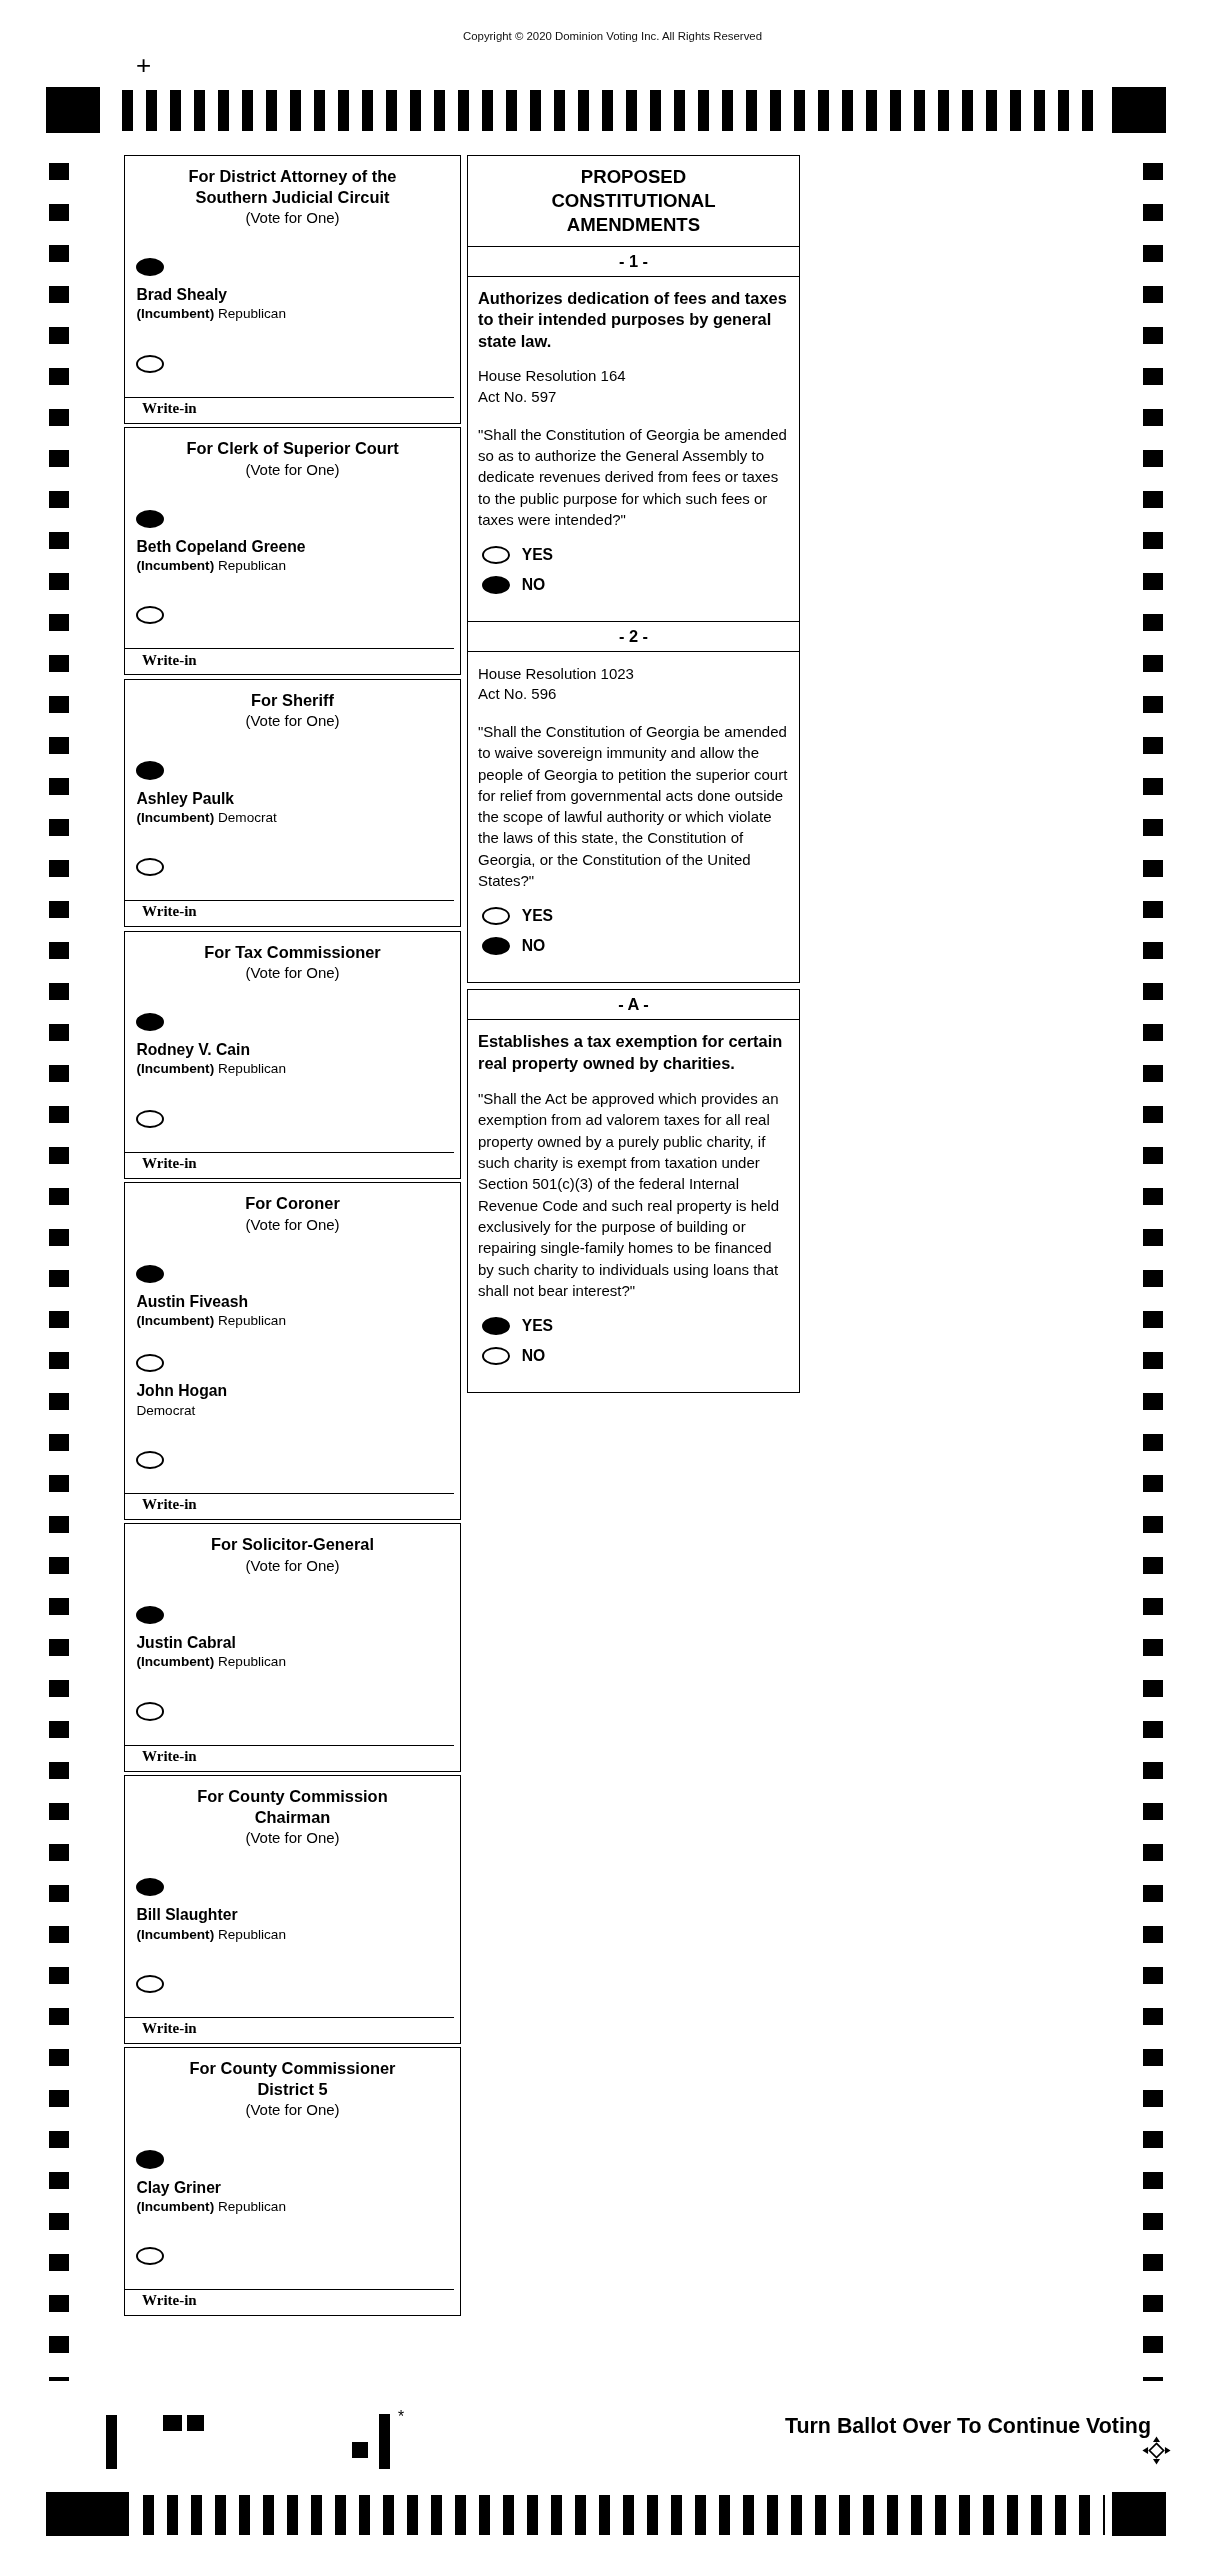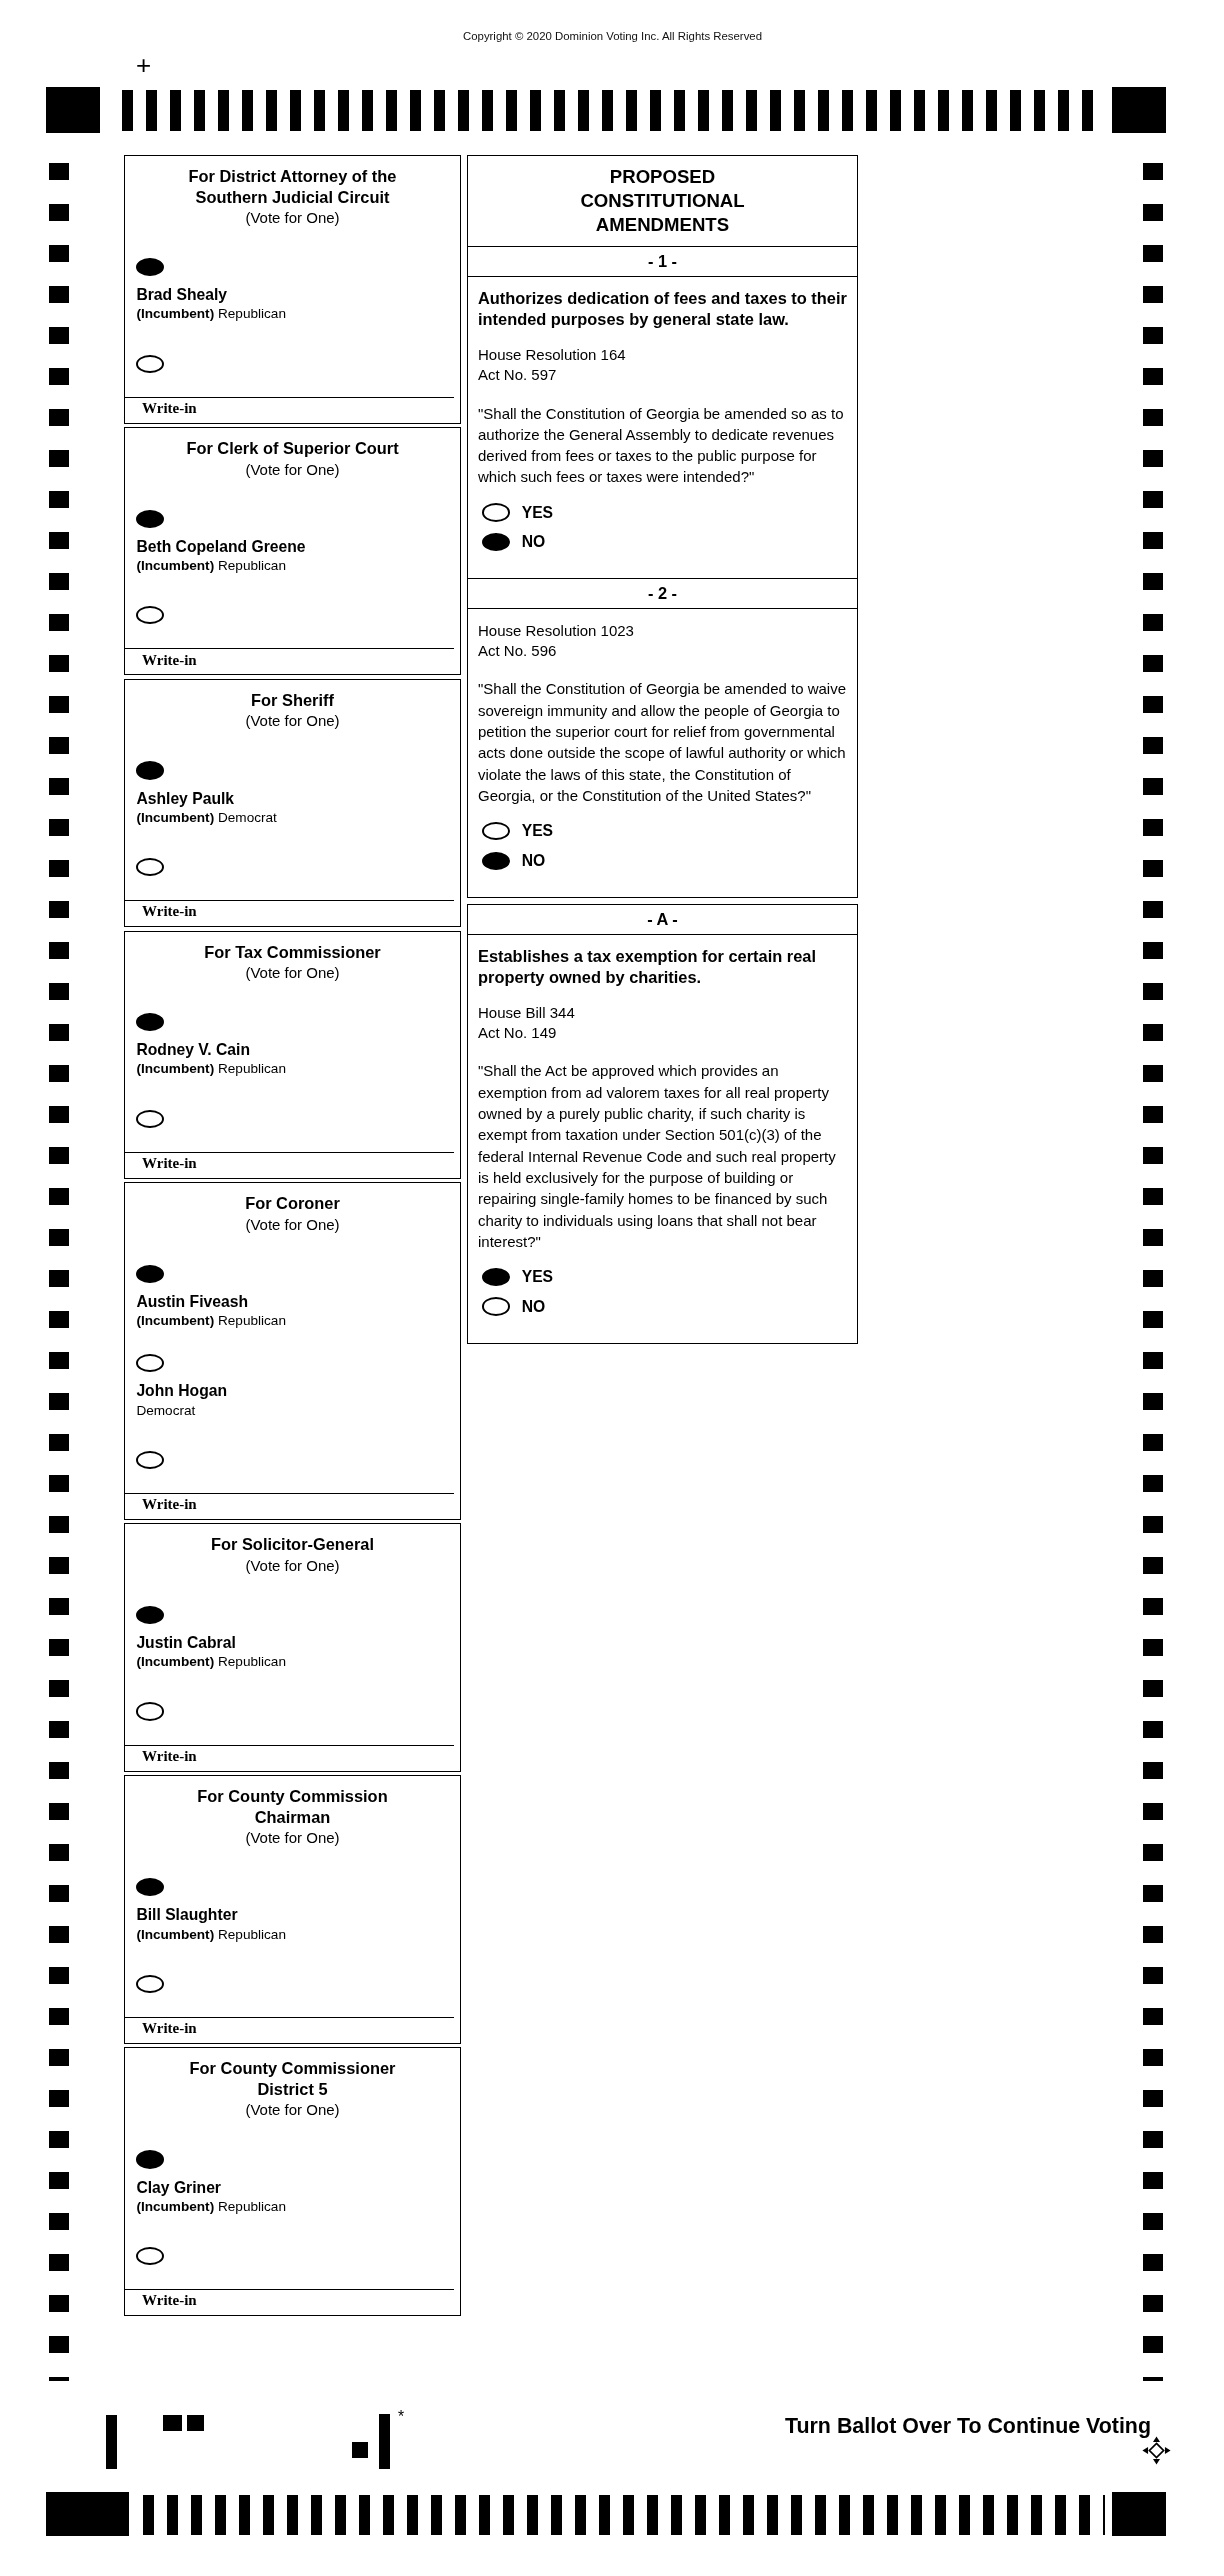--- a/index.html
+++ b/index.html
@@ -34,21 +34,21 @@
   .idbar1{left:106px;top:2415px;width:10.7px;height:54px;}
   .idsq1{left:163px;top:2415px;width:18.6px;height:15.7px;}
   .idsq2{left:187px;top:2415px;width:17px;height:15.7px;}
   .idsq3{left:352px;top:2442px;width:15.7px;height:15.7px;}
   .idbar2{left:379px;top:2414px;width:11.4px;height:55px;}
   .reg-glyph{left:398px;top:2408px;font-size:15.7px;}
   .crosshair{left:1141px;top:2435px;width:31px;height:31px;}
 
   
   .col-left{position:absolute;left:124px;top:155px;width:337px;}
-  .col-right{position:absolute;left:467px;top:155px;width:391px;}
+  .col-right{position:absolute;left:467px;top:155px;width:333px;}
 
   
   .contest{border:1.4px solid #000;margin-bottom:3.6px;background:#fff;padding-bottom:1.4px;}
   .c-hdr{text-align:center;padding:10px 5.7px 5.7px;}
   .c-title{font-weight:bold;font-size:16.4px;line-height:1.25;}
   .c-sub{font-size:15px;margin-top:2.1px;}
   .cand{display:flex;gap:10px;padding-left:11.4px;margin-top:24px;align-items:flex-start;flex-direction:column;}
   .blankrow{margin-top:31px;}
   .oval{flex:0 0 auto;display:inline-block;width:24px;height:14.3px;border:2.1px solid #000;
     border-radius:50%;background:#fff;margin-top:2.1px;}
@@ -342,24 +342,20 @@
         </div>
       </article>
     </section>
 
     <section class="mbox">
 
       <article class="measure">
         <div class="mnum">- A -</div>
         <div class="mbody">
           <p class="msum">Establishes a tax exemption for certain real property owned by charities.</p>
-          <div class="mref">
-            <div>House Bill 344</div>
-            <div>Act No. 149</div>
-          </div>
           <p class="mq">"Shall the Act be approved which provides an exemption from ad valorem taxes for all real property owned by a purely public charity, if such charity is exempt from taxation under Section 501(c)(3) of the federal Internal Revenue Code and such real property is held exclusively for the purpose of building or repairing single-family homes to be financed by such charity to individuals using loans that shall not bear interest?"</p>
           <div class="opts">
             <div class="opt">
               <span class="oval filled"></span>
               <span class="opt-label">YES</span>
             </div>
             <div class="opt">
               <span class="oval"></span>
               <span class="opt-label">NO</span>
             </div>

